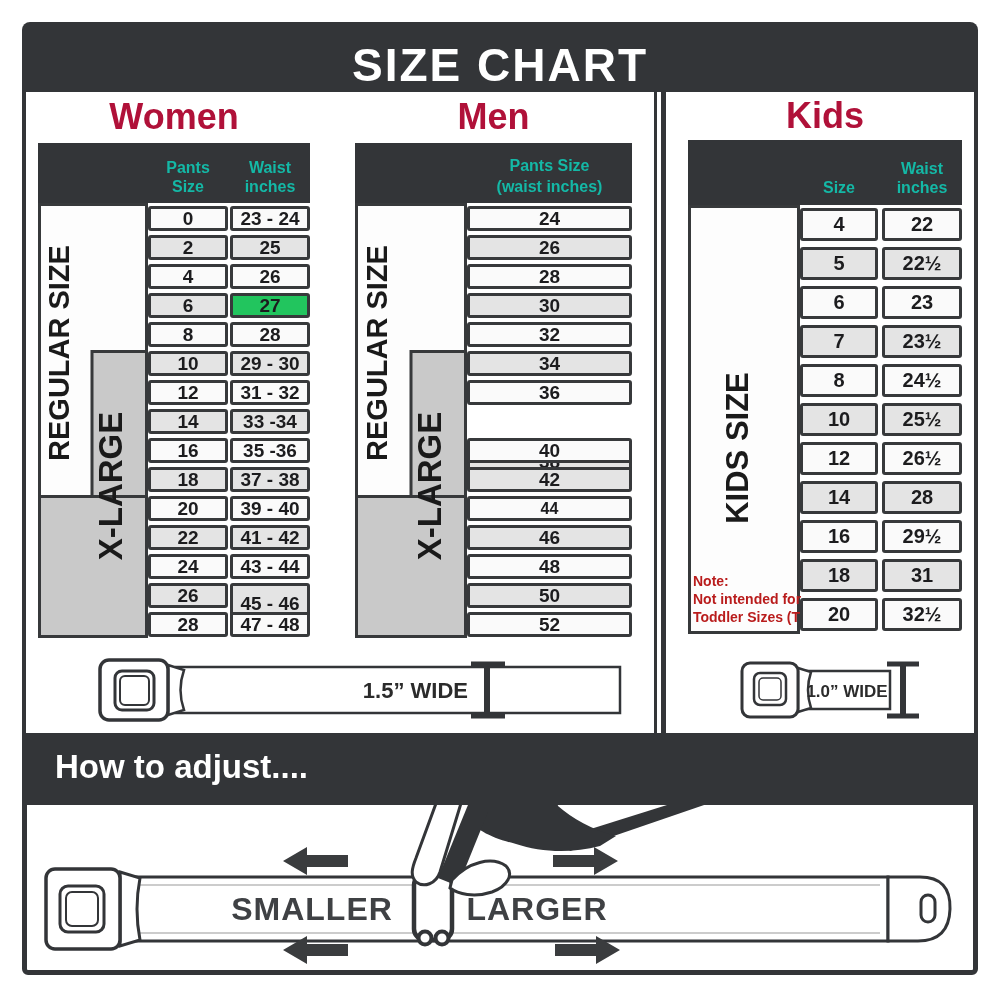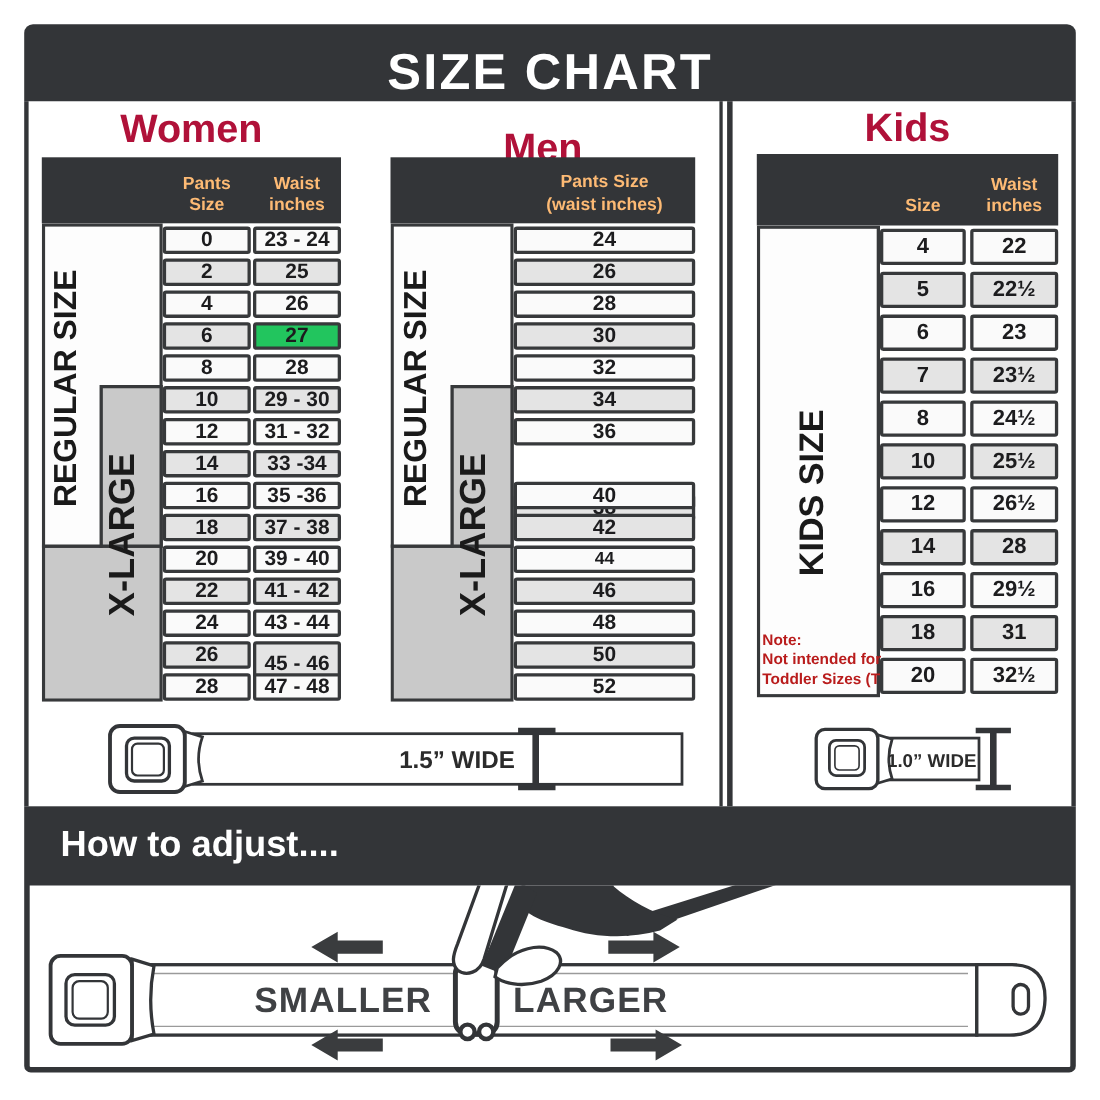--- a/index.html
+++ b/index.html
@@ -4,21 +4,21 @@
 <style>
   html,body{margin:0;padding:0;background:#fff;}
   #canvas{position:relative;width:1000px;height:1000px;background:#fff;
           font-family:"Liberation Sans",sans-serif;overflow:hidden;}
   .abs{position:absolute;box-sizing:border-box;}
   .band{background:#333538;}
   .title-main{display:flex;align-items:center;justify-content:center;
               color:#fff;font-weight:bold;font-size:46px;letter-spacing:2px;}
   .sec-title{display:flex;align-items:center;justify-content:center;
              color:#b01139;font-weight:bold;font-size:36px;}
-  .col-head{position:absolute;color:#fdba74;font-weight:bold;font-size:16px;
+  .col-head{position:absolute;color:#14b8a6;font-weight:bold;font-size:16px;
             text-align:center;line-height:19px;}
   .cell{position:absolute;border:3px solid #37393b;border-radius:3px;
         display:flex;align-items:center;justify-content:center;
         font-weight:bold;color:#1c1c1e;box-sizing:border-box;}
   .note{position:absolute;font-weight:bold;font-size:14px;line-height:18px;color:#b91c1c;}
   svg text{font-family:"Liberation Sans",sans-serif;}
   .adjust-title{display:flex;align-items:center;color:#fff;font-weight:bold;
                 font-size:33px;padding-left:33px;}
 </style>
 </head>
@@ -29,21 +29,21 @@
   <div class="abs band title-main" style="left:22px;top:22px;width:956px;height:70px;border-radius:8px 8px 0 0;align-items:flex-end;">
     <span>SIZE CHART</span>
   </div>
 
   <div class="abs band" style="left:22px;top:92px;width:4px;height:641px;"></div>
   <div class="abs band" style="left:974px;top:92px;width:4px;height:641px;"></div>
   <div class="abs band" style="left:654px;top:92px;width:3px;height:641px;"></div>
   <div class="abs band" style="left:661px;top:92px;width:5px;height:641px;"></div>
 
   <div class="abs sec-title" style="left:38px;top:96px;width:272px;height:42px;">Women</div>
-  <div class="abs sec-title" style="left:355px;top:113px;width:277px;height:42px;">Men</div>
+  <div class="abs sec-title" style="left:355px;top:96px;width:277px;height:42px;">Men</div>
   <div class="abs sec-title" style="left:688px;top:94px;width:274px;height:44px;">Kids</div>
 
   <div class="abs band" style="left:38px;top:143px;width:272px;height:60px;">
     <div class="col-head" style="left:110px;bottom:7px;width:80px;">Pants Size</div>
     <div class="col-head" style="left:192px;bottom:7px;width:80px;">
       <div>Waist</div>
       <div>inches</div>
     </div>
   </div>
 

